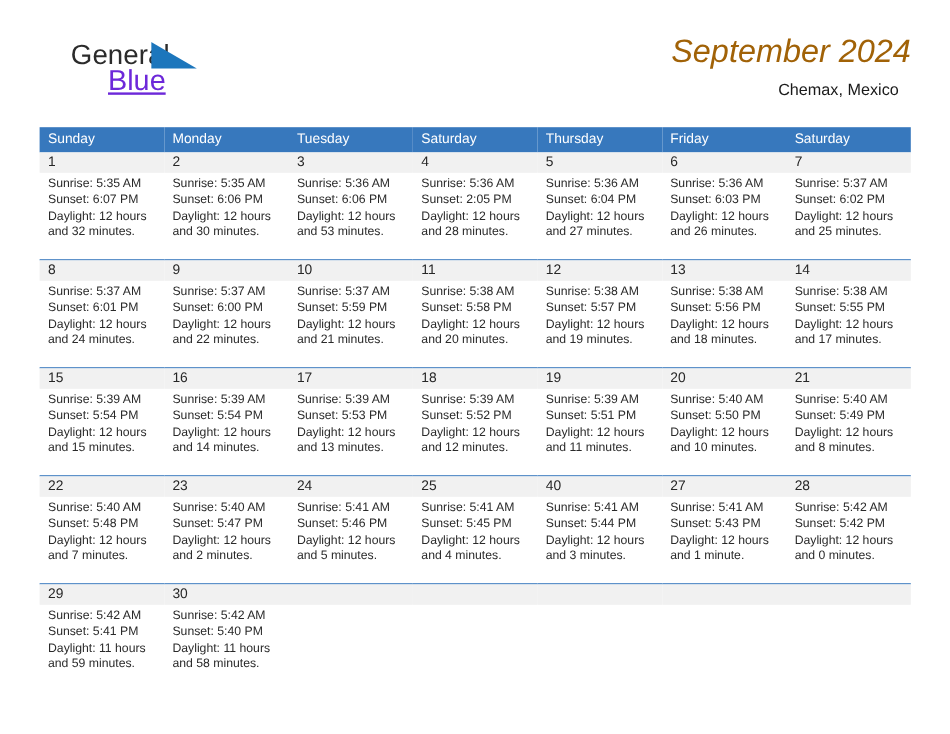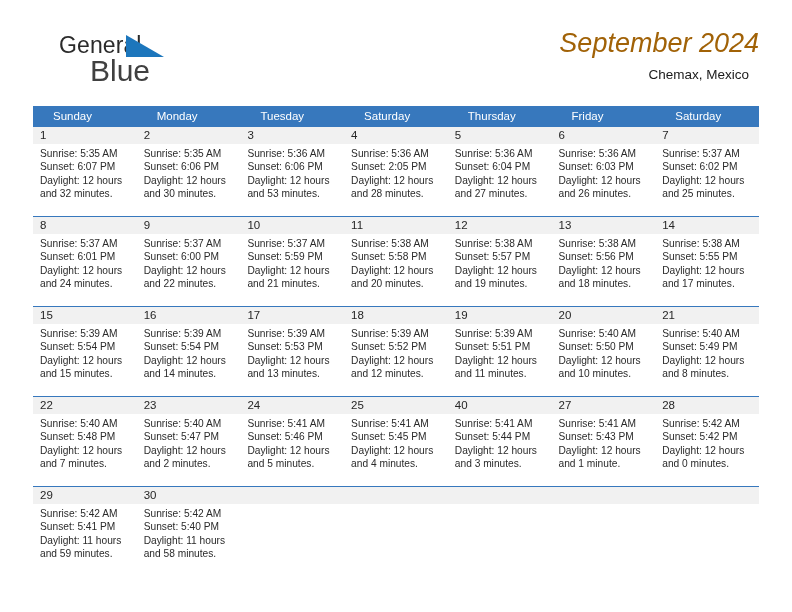--- a/index.html
+++ b/index.html
@@ -41,27 +41,28 @@
     color: #2b2b2b;
     letter-spacing: 0.1px;
     line-height: 1;
     display: block;
     position: absolute;
     left: 2px;
     top: 0px;
     margin-left: 24px;
   }
   .brand-blue {
-    font-size: 30px;
-    color: #404040;
+    font-size: 24px;
+    color: #6d28d9;
     line-height: 1;
     display: block;
     position: absolute;
     left: 57px;
     top: 22px;
+    text-decoration: underline;
   }
   .brand-mark {
     position: absolute;
     left: 93px;
     top: 1px;
     width: 40px;
     height: 26px;
   }
 
   .title-block {
@@ -98,21 +99,21 @@
     border-collapse: collapse;
     width: 726px;
     table-layout: fixed;
   }
   table.cal th {
     background: #3778bd;
     color: #ffffff;
     font-size: 11.5px;
     font-weight: normal;
     text-align: left;
-    padding: 4px 0 5px 20px;
+    padding: 4px 0 5px 7px;
     height: 10px;
     vertical-align: middle;
   }
   table.cal td {
     vertical-align: top;
     padding: 0;
     border-top: 1px solid #3778bd;
     height: 89px;
   }
   table.cal tr.week-row:first-of-type td {

